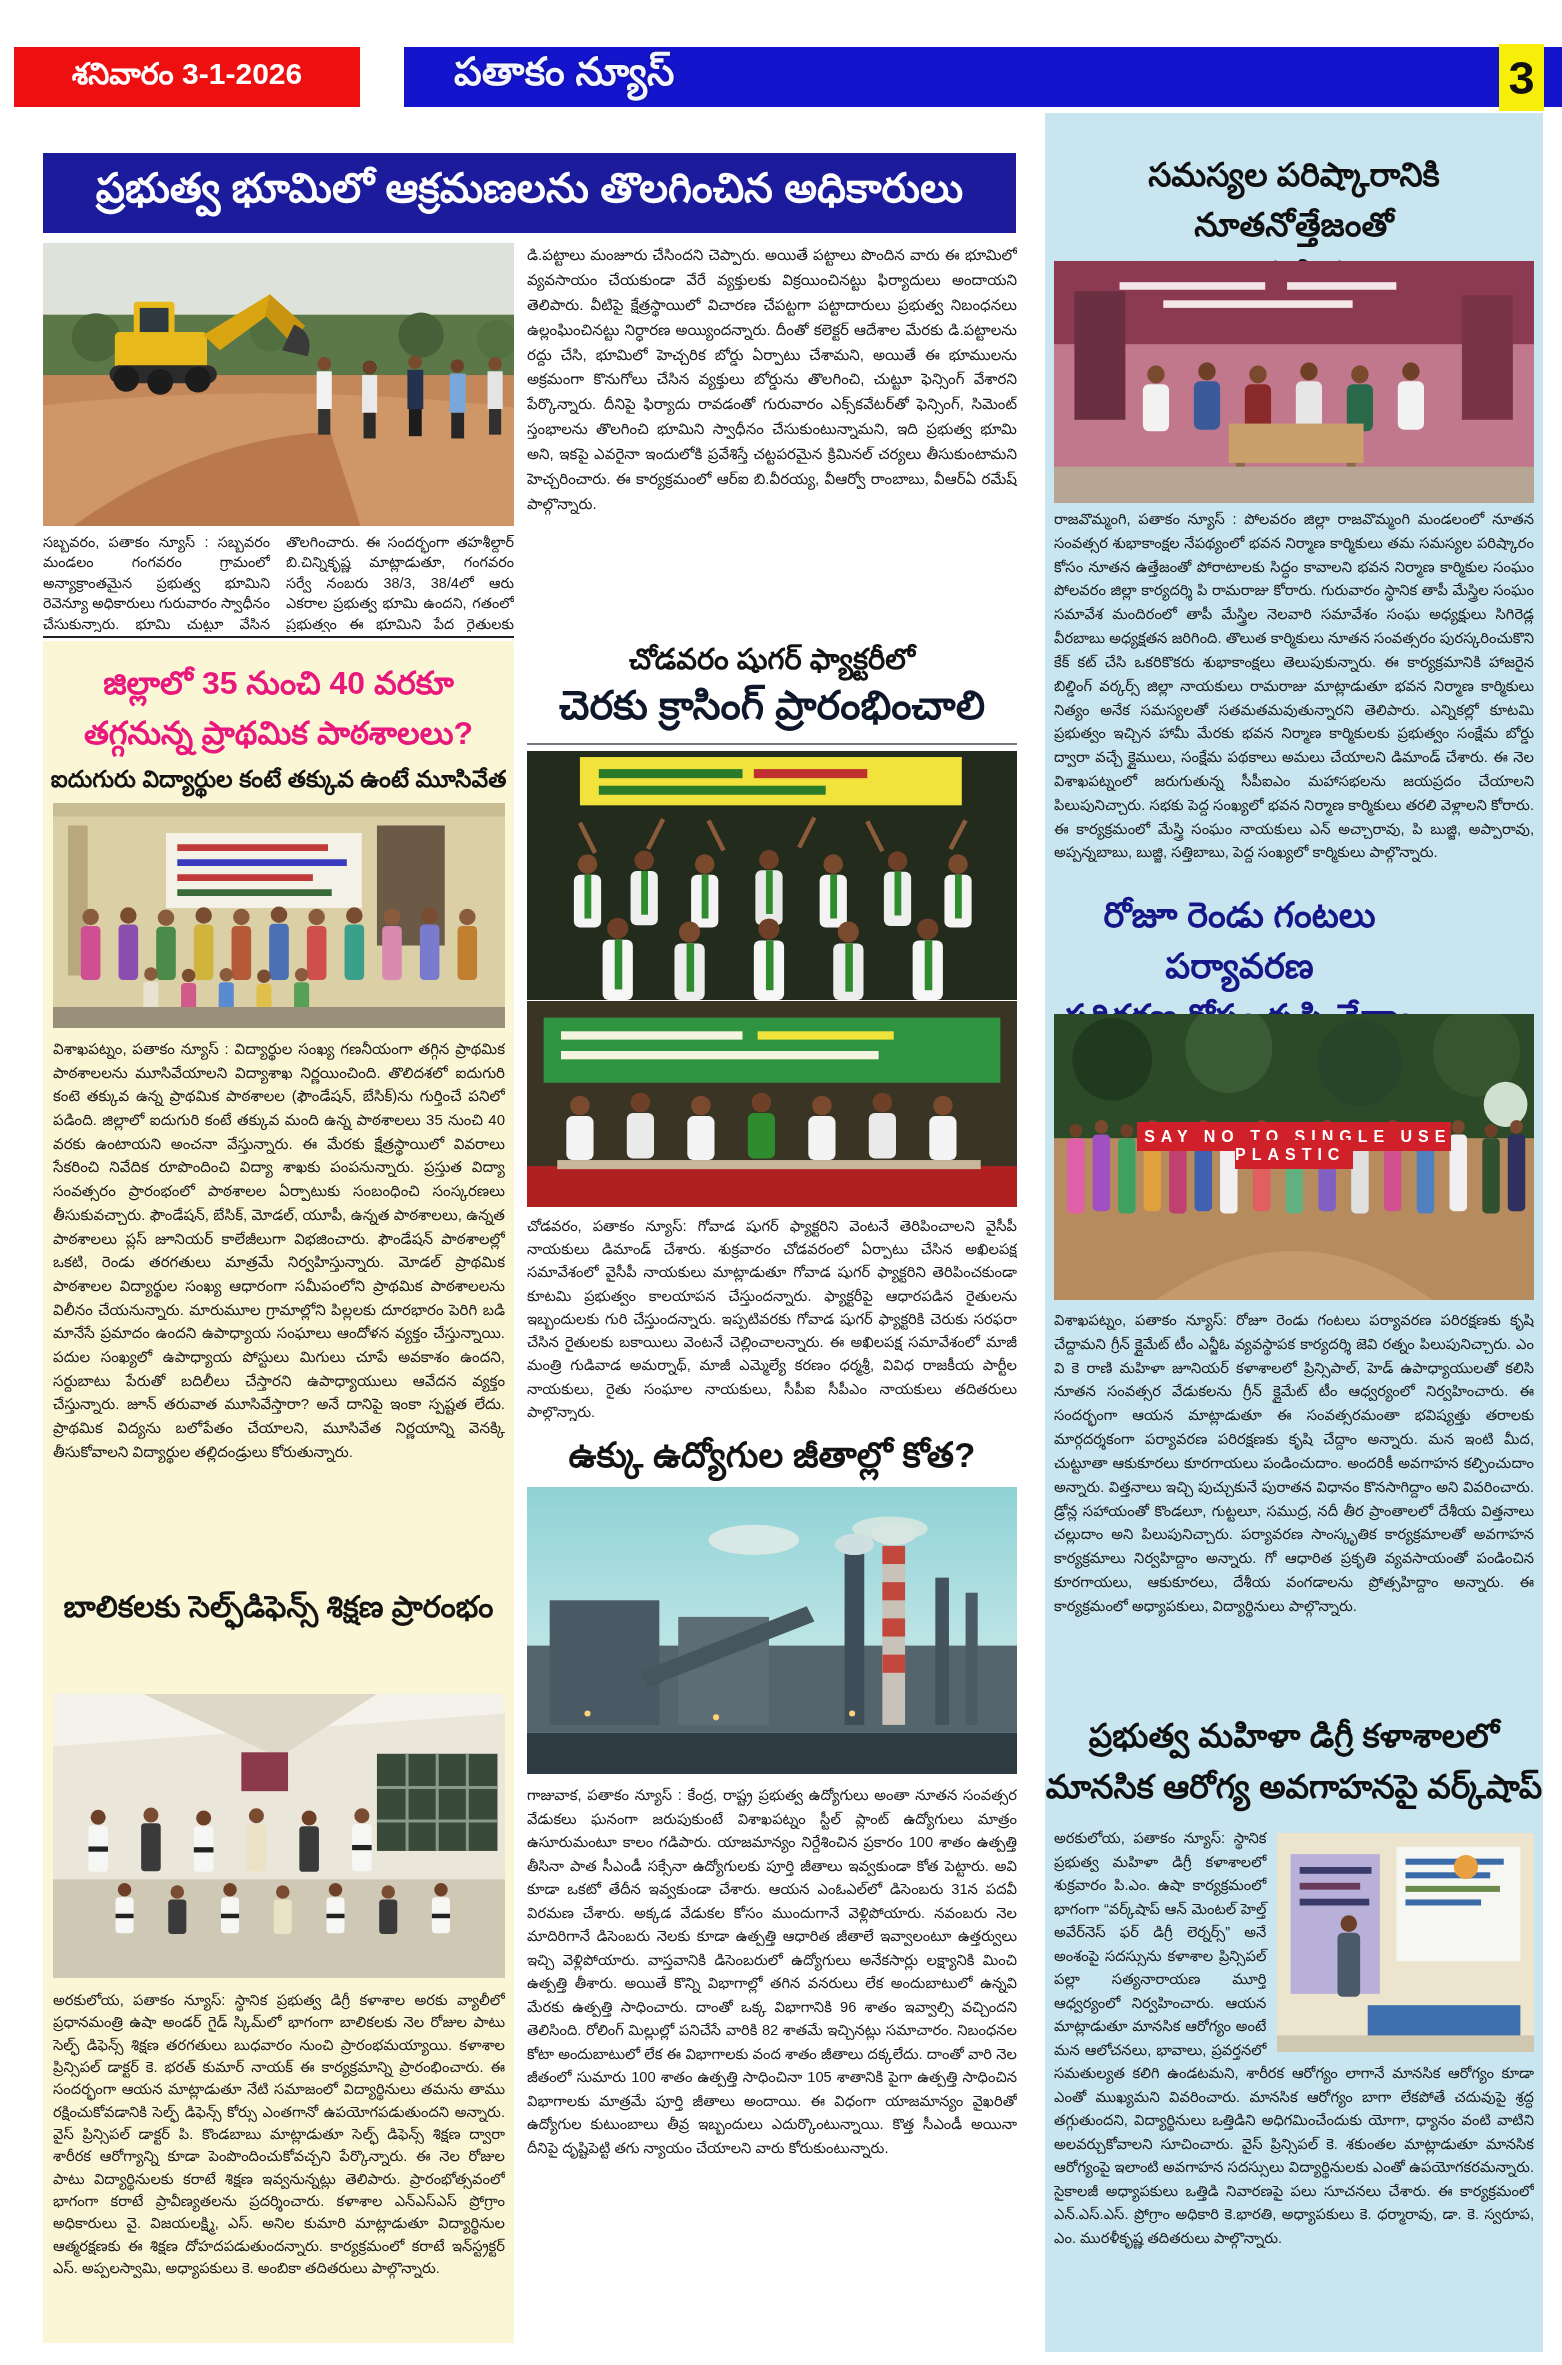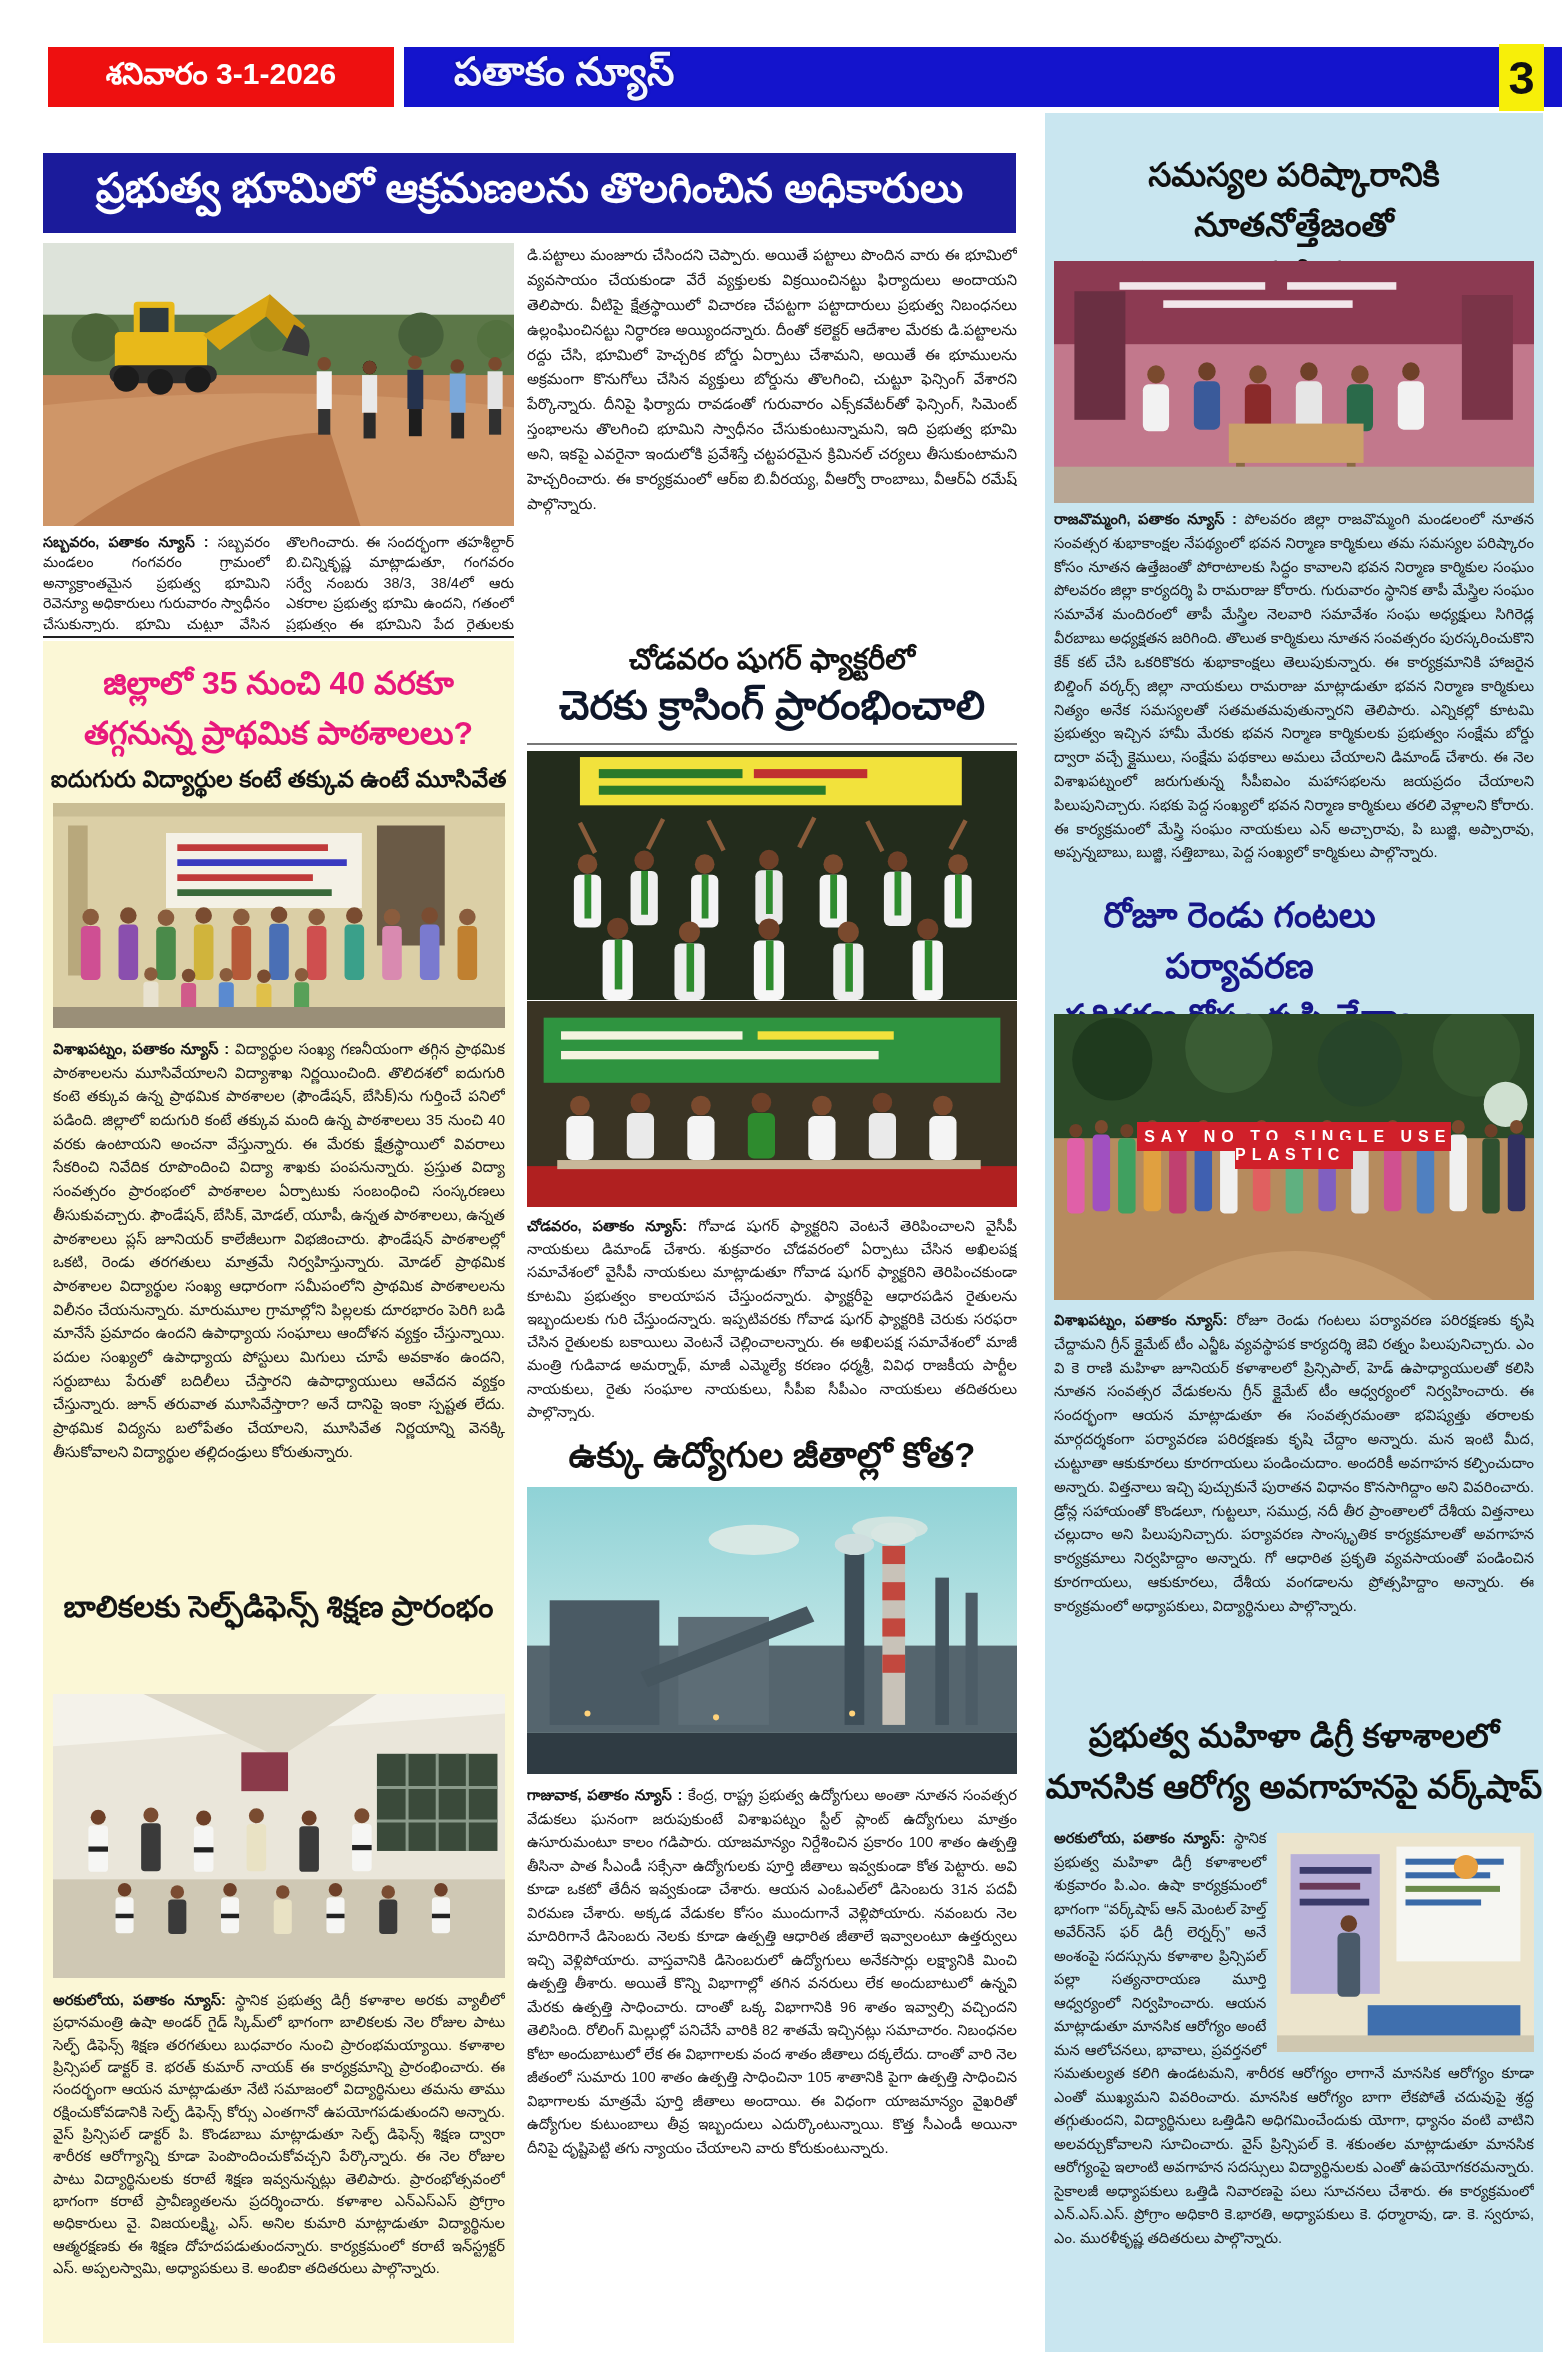--- a/index.html
+++ b/index.html
@@ -12,34 +12,34 @@
   .hdr-blue { background:#1414cc; color:#f4f6ff; font-weight:bold; font-size:39px; display:flex; align-items:center; text-shadow:0 0 2.3px #0a0a66; }
   .hdr-yellow { background:#f7ef09; color:#111; font-weight:bold; font-size:47px; display:flex; align-items:center; justify-content:center; }
 
   
   .hl-bar { background:#1b1b9b; color:#fff; font-weight:bold; font-size:41px; display:flex; align-items:center; justify-content:center; text-align:right; }
   .hl { font-weight:bold; text-align:center; line-height:1.25; }
   .rule { background:#222; }
 
   
   .body-txt { text-align:justify; overflow:hidden; line-height:1.6; }
-  .body-txt b { font-weight:bold; }
+  .body-txt b { font-weight:normal; }
   .yellow-bg { background:#fbf7d6; }
   .col-bg { background:#c9e6f0; }
   .photo { overflow:hidden; background:#ddd; }
   .photo svg { display:block; width:100%; height:100%; }
   .plastic-strip { position:absolute; left:4%; right:4%; top:40%; text-align:center; }
   .plastic-strip span { background:#d0202a; color:#fff; font-weight:bold; font-size:16px; letter-spacing:6px; padding:6px 7.6px; }
 </style>
 </head>
 <body>
 
 <div class="page">
 
-  <div class="abs hdr-red" style="left:48px; top:47px; width:346px; height:60px;">
+  <div class="abs hdr-red" style="left:14px; top:47px; width:346px; height:60px;">
     <span>శనివారం  3-1-2026</span>
   </div>
   <div class="abs hdr-blue" style="left:376px; top:47px; width:1226px; height:60px; padding-left:50px;margin-left:28px;">
     <span>పతాకం న్యూస్</span>
   </div>
   <div class="abs hdr-yellow" style="left:1499px; top:44px; width:45px; height:67px;">
     <span>3</span>
   </div>
 
   <div class="abs hl-bar" style="left:43px; top:153px; width:973px; height:80px;">

